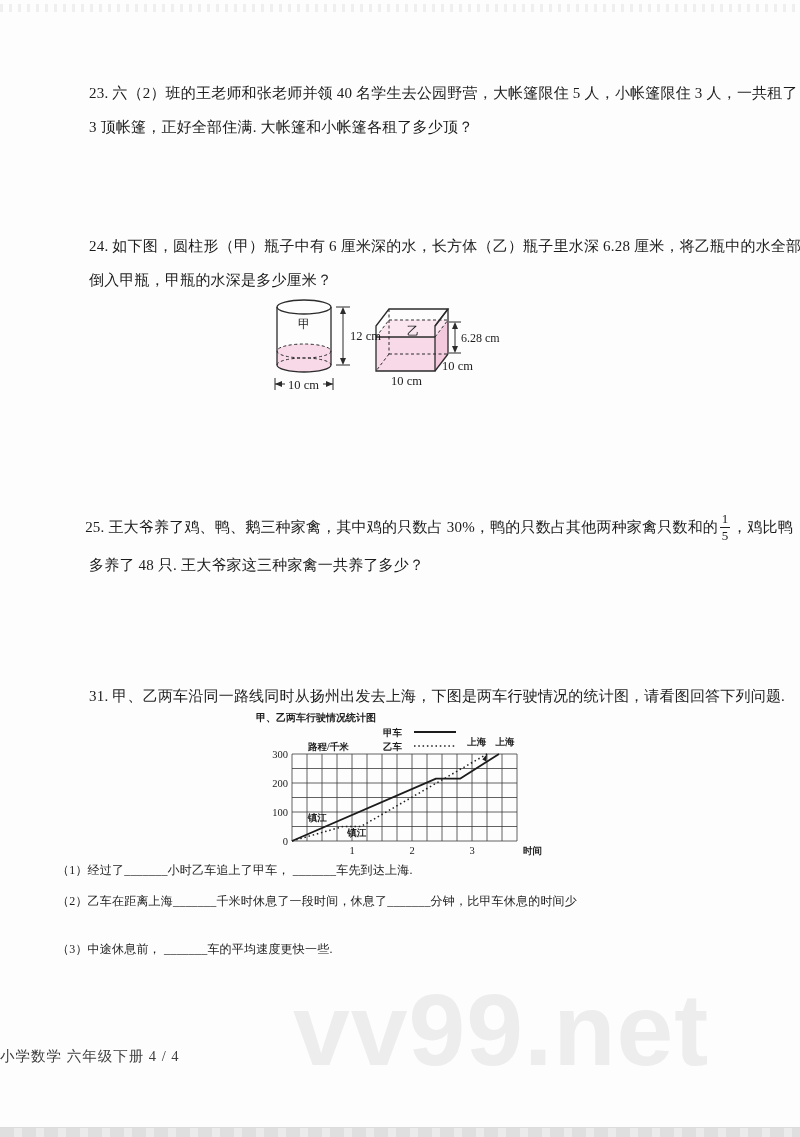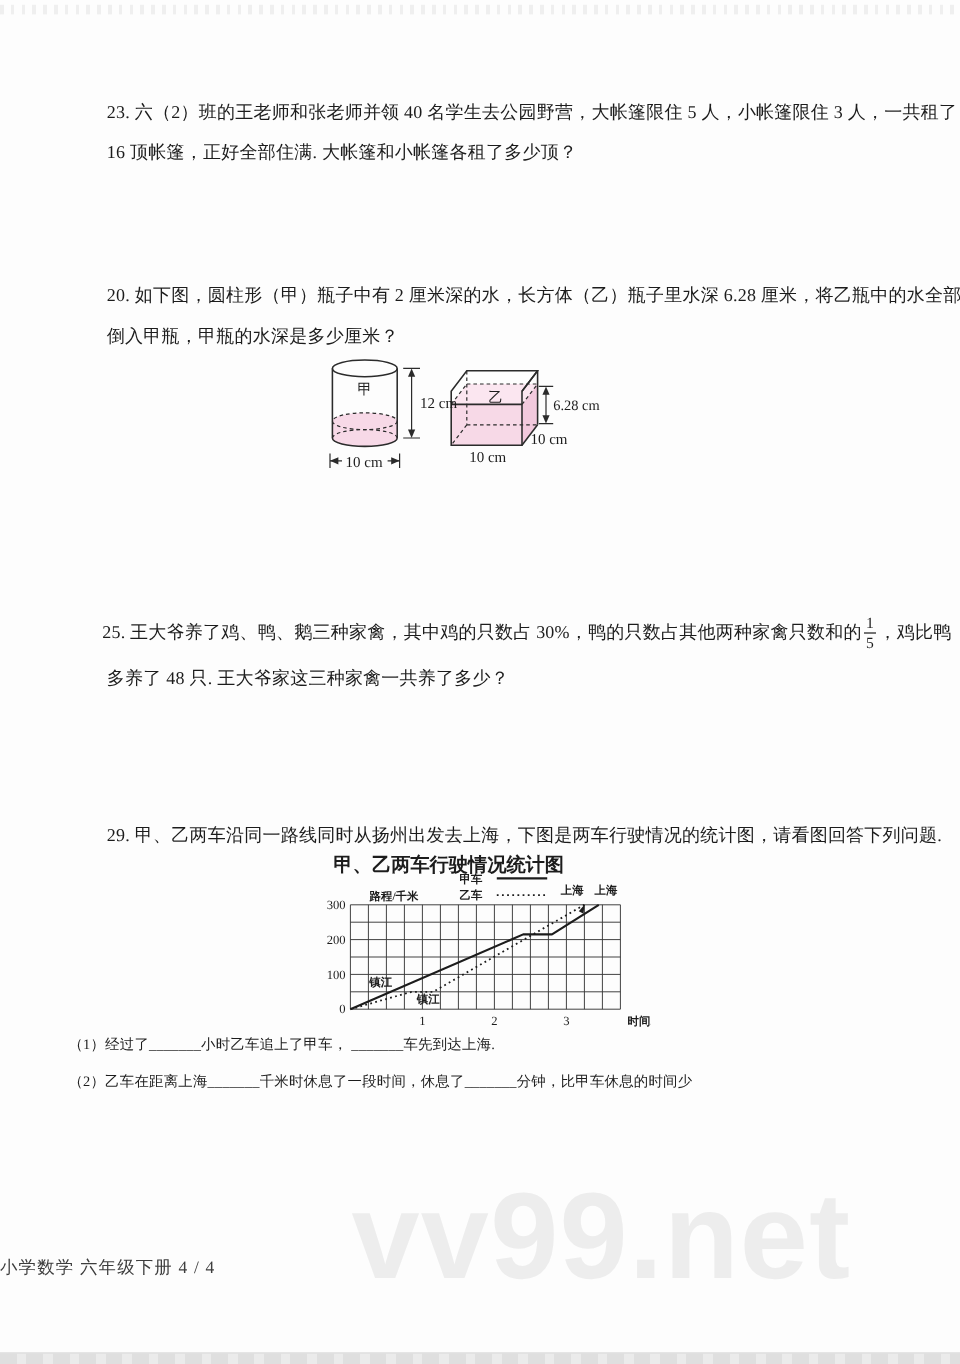--- a/index.html
+++ b/index.html
@@ -13,39 +13,39 @@
     background-image:repeating-linear-gradient(90deg,#dfdfdf 0 14px,#ebebeb 14px 22px);}
   .watermark{position:absolute;left:293px;top:972px;font-family:"Liberation Sans","DejaVu Sans",sans-serif;
     font-weight:bold;font-size:102px;letter-spacing:1px;color:#ededed;z-index:0;user-select:none;}
   .txt{position:absolute;left:57px;width:700px;font-size:15px;letter-spacing:0.2px;
     white-space:nowrap;z-index:2;margin-left:32px;}
   .subq{position:absolute;left:57px;width:700px;font-size:12px;letter-spacing:0.2px;white-space:nowrap;z-index:2;}
   .frline{display:flex;align-items:center;height:42px;justify-content:center;}
   .frac{display:inline-flex;flex-direction:column;align-items:center;line-height:1;
     font-size:13px;margin:0 2px;vertical-align:middle;}
   .frac .bar{display:block;width:10px;border-top:1.3px solid #1c1c1c;margin:1.5px 0;}
-  .chart-title{position:absolute;left:256px;top:711px;width:236px;text-align:center;
-    font-family:"Liberation Sans","DejaVu Sans",sans-serif;font-weight:bold;font-size:16px;z-index:2;}
+  .chart-title{position:absolute;left:256px;top:711px;width:236px;text-align:left;
+    font-family:"Liberation Sans","DejaVu Sans",sans-serif;font-weight:bold;font-size:10px;z-index:2;}
   .footer{position:absolute;left:0;right:0;top:1047px;text-align:left;font-size:14.5px;
     color:#3d3d3d;letter-spacing:1px;z-index:2;}
   svg{position:absolute;z-index:2;}
   svg text{font-family:"Liberation Serif","DejaVu Serif",serif;fill:#1c1c1c;}
 </style>
 </head>
 <body>
 
 <div class="page">
 
   <div class="perf-top"></div>
   <div class="watermark">vv99.net</div>
 
   <div class="txt" style="top:84px">23. 六（2）班的王老师和张老师并领 40 名学生去公园野营，大帐篷限住 5 人，小帐篷限住 3 人，一共租了</div>
-  <div class="txt" style="top:118px">16 顶帐篷，正好全部住满. 大帐篷和小帐篷各租了多少顶？</div>
+  <div class="txt" style="top:118px">3 顶帐篷，正好全部住满. 大帐篷和小帐篷各租了多少顶？</div>
 
-  <div class="txt" style="top:237px">20. 如下图，圆柱形（甲）瓶子中有 2 厘米深的水，长方体（乙）瓶子里水深 6.28 厘米，将乙瓶中的水全部</div>
+  <div class="txt" style="top:237px">24. 如下图，圆柱形（甲）瓶子中有 6 厘米深的水，长方体（乙）瓶子里水深 6.28 厘米，将乙瓶中的水全部</div>
   <div class="txt" style="top:271px">倒入甲瓶，甲瓶的水深是多少厘米？</div>
 
   <svg style="left:260px;top:293px" width="256" height="108" viewBox="0 0 256 108">
     <g stroke="#2b2b2b" stroke-width="1.3" fill="none">
 
       <g>
         <path d="M 17,58 A 27 7 0 0 0 71 58 L 71 72 A 27 7 0 0 1 17 72 Z" fill="#f7d9e7" stroke="none"></path>
         <ellipse cx="44" cy="58" rx="27" ry="7" fill="#f7d9e7" stroke="none"></ellipse>
         <ellipse cx="44" cy="14" rx="27" ry="7"></ellipse>
         <line x1="17" y1="14" x2="17" y2="72"></line>
@@ -104,21 +104,21 @@
     <span>25. 王大爷养了鸡、鸭、鹅三种家禽，其中鸡的只数占 30%，鸭的只数占其他两种家禽只数和的</span>
       <span class="frac">
         <span>1</span>
         <span class="bar"></span>
         <span>5</span>
       </span>
       <span>，鸡比鸭</span>
   </div>
   <div class="txt" style="top:556px">多养了 48 只. 王大爷家这三种家禽一共养了多少？</div>
 
-  <div class="txt" style="top:687px">29. 甲、乙两车沿同一路线同时从扬州出发去上海，下图是两车行驶情况的统计图，请看图回答下列问题.</div>
+  <div class="txt" style="top:687px">31. 甲、乙两车沿同一路线同时从扬州出发去上海，下图是两车行驶情况的统计图，请看图回答下列问题.</div>
 
   <div class="chart-title">甲、乙两车行驶情况统计图</div>
   <svg id="travel-chart" style="left:256px;top:724px" width="286" height="142" viewBox="0 0 286 142">
       <line x1="36" y1="117" x2="36" y2="30" stroke="#3a3a3a" stroke-width="0.8"></line>
       <line x1="51" y1="117" x2="51" y2="30" stroke="#3a3a3a" stroke-width="0.8"></line>
       <line x1="66" y1="117" x2="66" y2="30" stroke="#3a3a3a" stroke-width="0.8"></line>
       <line x1="81" y1="117" x2="81" y2="30" stroke="#3a3a3a" stroke-width="0.8"></line>
       <line x1="96" y1="117" x2="96" y2="30" stroke="#3a3a3a" stroke-width="0.8"></line>
       <line x1="111" y1="117" x2="111" y2="30" stroke="#3a3a3a" stroke-width="0.8"></line>
       <line x1="126" y1="117" x2="126" y2="30" stroke="#3a3a3a" stroke-width="0.8"></line>
@@ -155,16 +155,17 @@
       <polyline points="36,117 87,102.5 105,102.5 231,30" fill="none" stroke="#1c1c1c" stroke-width="1.5" stroke-dasharray="1.5,2.8" stroke-linejoin="round"></polyline>
       <polygon points="0,0 -7,1.5 -5,5.5" fill="#1c1c1c" transform="translate(231,30) rotate(-37)"></polygon>
       <text x="61.2" y="97.38" text-anchor="middle" font-size="9.5" font-weight="bold">镇江</text>
       <text x="100.80000000000001" y="111.88" text-anchor="middle" font-size="9.5" font-weight="bold">镇江</text>
       <text x="220.8" y="20.820000000000007" text-anchor="middle" font-size="9.5" font-weight="bold">上海</text>
       <text x="249" y="20.820000000000007" text-anchor="middle" font-size="9.5" font-weight="bold">上海</text>
     </svg>
 
   <div class="subq" style="top:862px">（1）经过了_______小时乙车追上了甲车， _______车先到达上海.</div>
   <div class="subq" style="top:893px">（2）乙车在距离上海_______千米时休息了一段时间，休息了_______分钟，比甲车休息的时间少</div>
+  <div class="subq" style="top:941px">（3）中途休息前， _______车的平均速度更快一些.</div>
 
   <div class="footer">小学数学  六年级下册  4 / 4</div>
   <div class="edge-bottom"></div>
 </div>
 
 </body></html>

